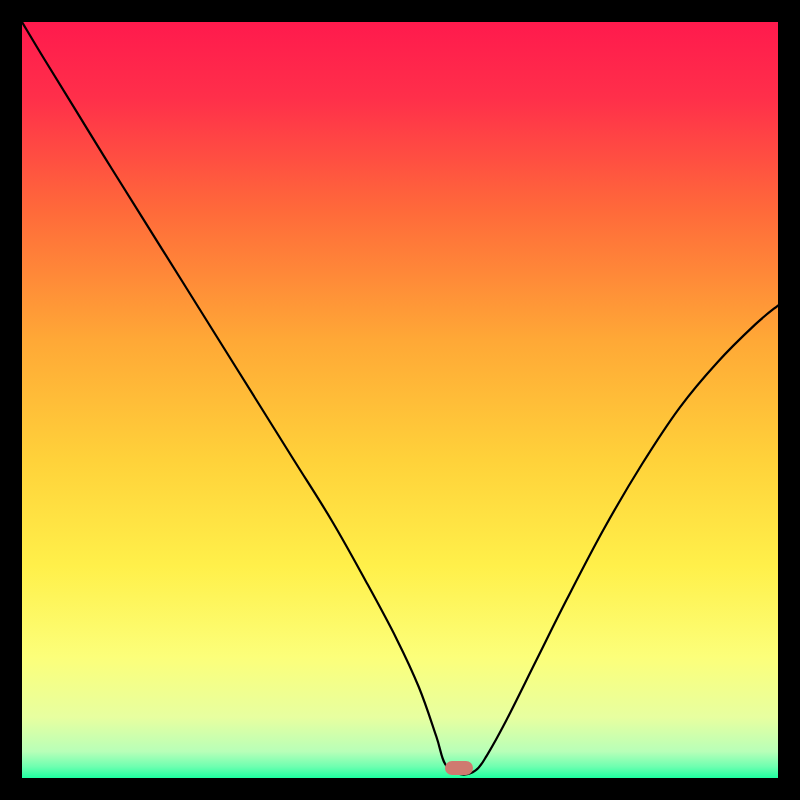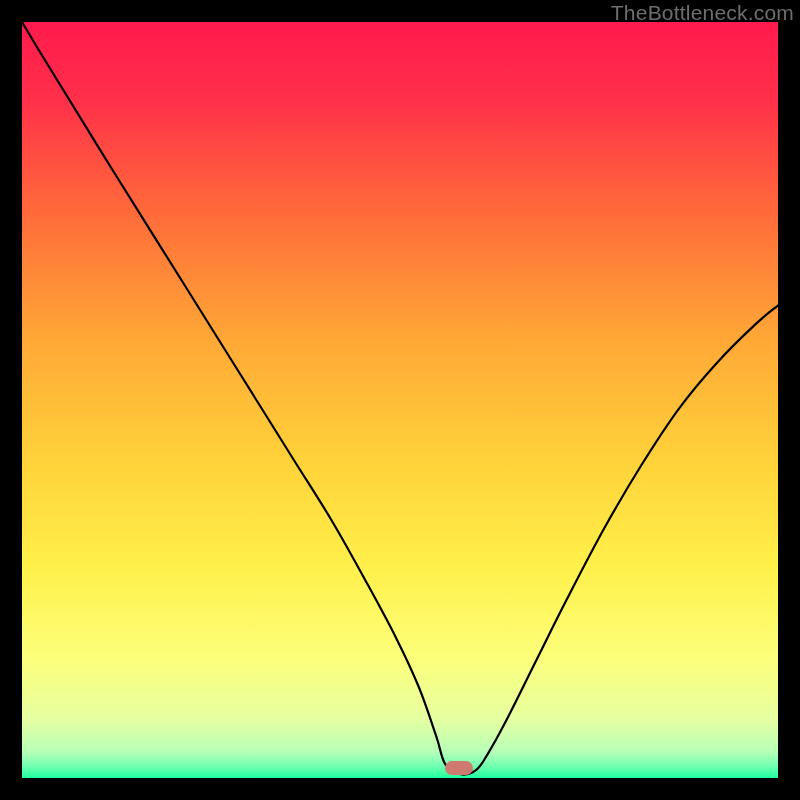--- a/index.html
+++ b/index.html
@@ -74,14 +74,13 @@
       <rect x="0" y="0" width="756" height="756" fill="url(#bg-grad)"></rect>
     </svg>
 
     <svg class="curve-svg" viewBox="0 0 756 756" preserveAspectRatio="none">
       <path id="curve-path" d="M 0.00 0.00 C 4.08 6.80, 13.15 22.15, 22.68 37.80 C 32.21 53.45, 42.03 69.25, 52.92 86.94 C 63.81 104.63, 70.91 116.35, 83.16 136.08 C 95.41 155.81, 107.35 174.79, 120.96 196.56 C 134.57 218.33, 145.15 235.27, 158.76 257.04 C 172.37 278.81, 182.95 295.75, 196.56 317.52 C 210.17 339.29, 220.75 356.23, 234.36 378.00 C 247.97 399.77, 258.55 416.71, 272.16 438.48 C 285.77 460.25, 297.03 477.19, 309.96 498.96 C 322.89 520.73, 332.41 538.35, 343.98 559.44 C 355.55 580.53, 364.69 597.09, 374.22 616.14 C 383.75 635.19, 389.69 647.59, 396.90 665.28 C 404.11 682.97, 409.53 700.54, 414.29 714.42 C 419.05 728.30, 419.01 735.59, 423.36 742.39 C 427.71 749.20, 433.04 751.13, 438.48 752.22 C 443.92 753.31, 448.84 751.84, 453.60 748.44 C 458.36 745.04, 459.50 742.17, 464.94 733.32 C 470.38 724.47, 474.99 716.31, 483.84 699.30 C 492.69 682.29, 503.19 660.59, 514.08 638.82 C 524.97 617.05, 532.07 602.15, 544.32 578.34 C 556.57 554.53, 568.51 531.01, 582.12 506.52 C 595.73 482.03, 606.31 464.03, 619.92 442.26 C 633.53 420.49, 644.11 403.93, 657.72 385.56 C 671.33 367.19, 681.91 355.17, 695.52 340.20 C 709.13 325.23, 722.43 312.61, 733.32 302.40 C 744.21 292.19, 751.92 286.90, 756.00 283.50" fill="none" stroke="#000" stroke-width="2.2" stroke-linecap="round" stroke-linejoin="round"></path>
     </svg>
 
     <div class="marker" style="left: 422.968px; top: 739px; width: 28px; height: 14px;"></div>
   </div>
 
-  <div class="watermark">TheBottleneck.com</div>
 </div>
 
 </body></html>

